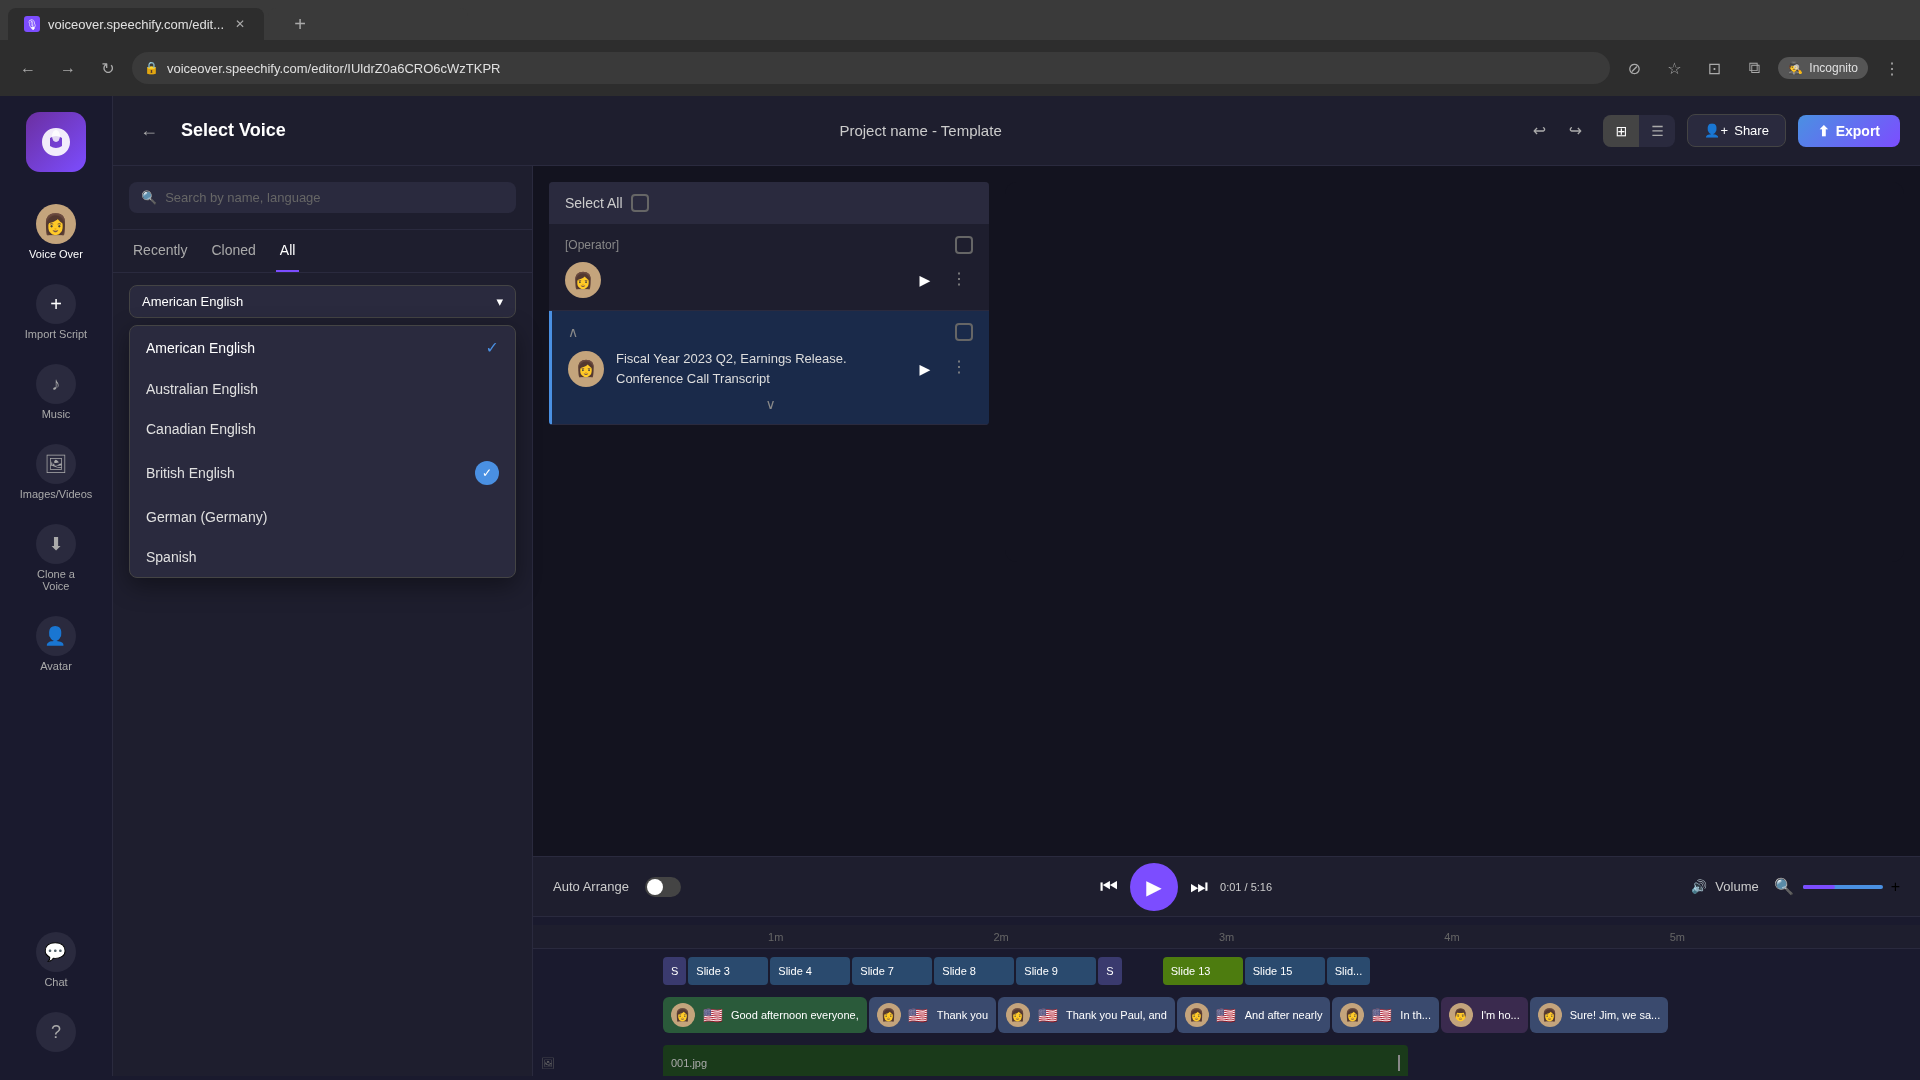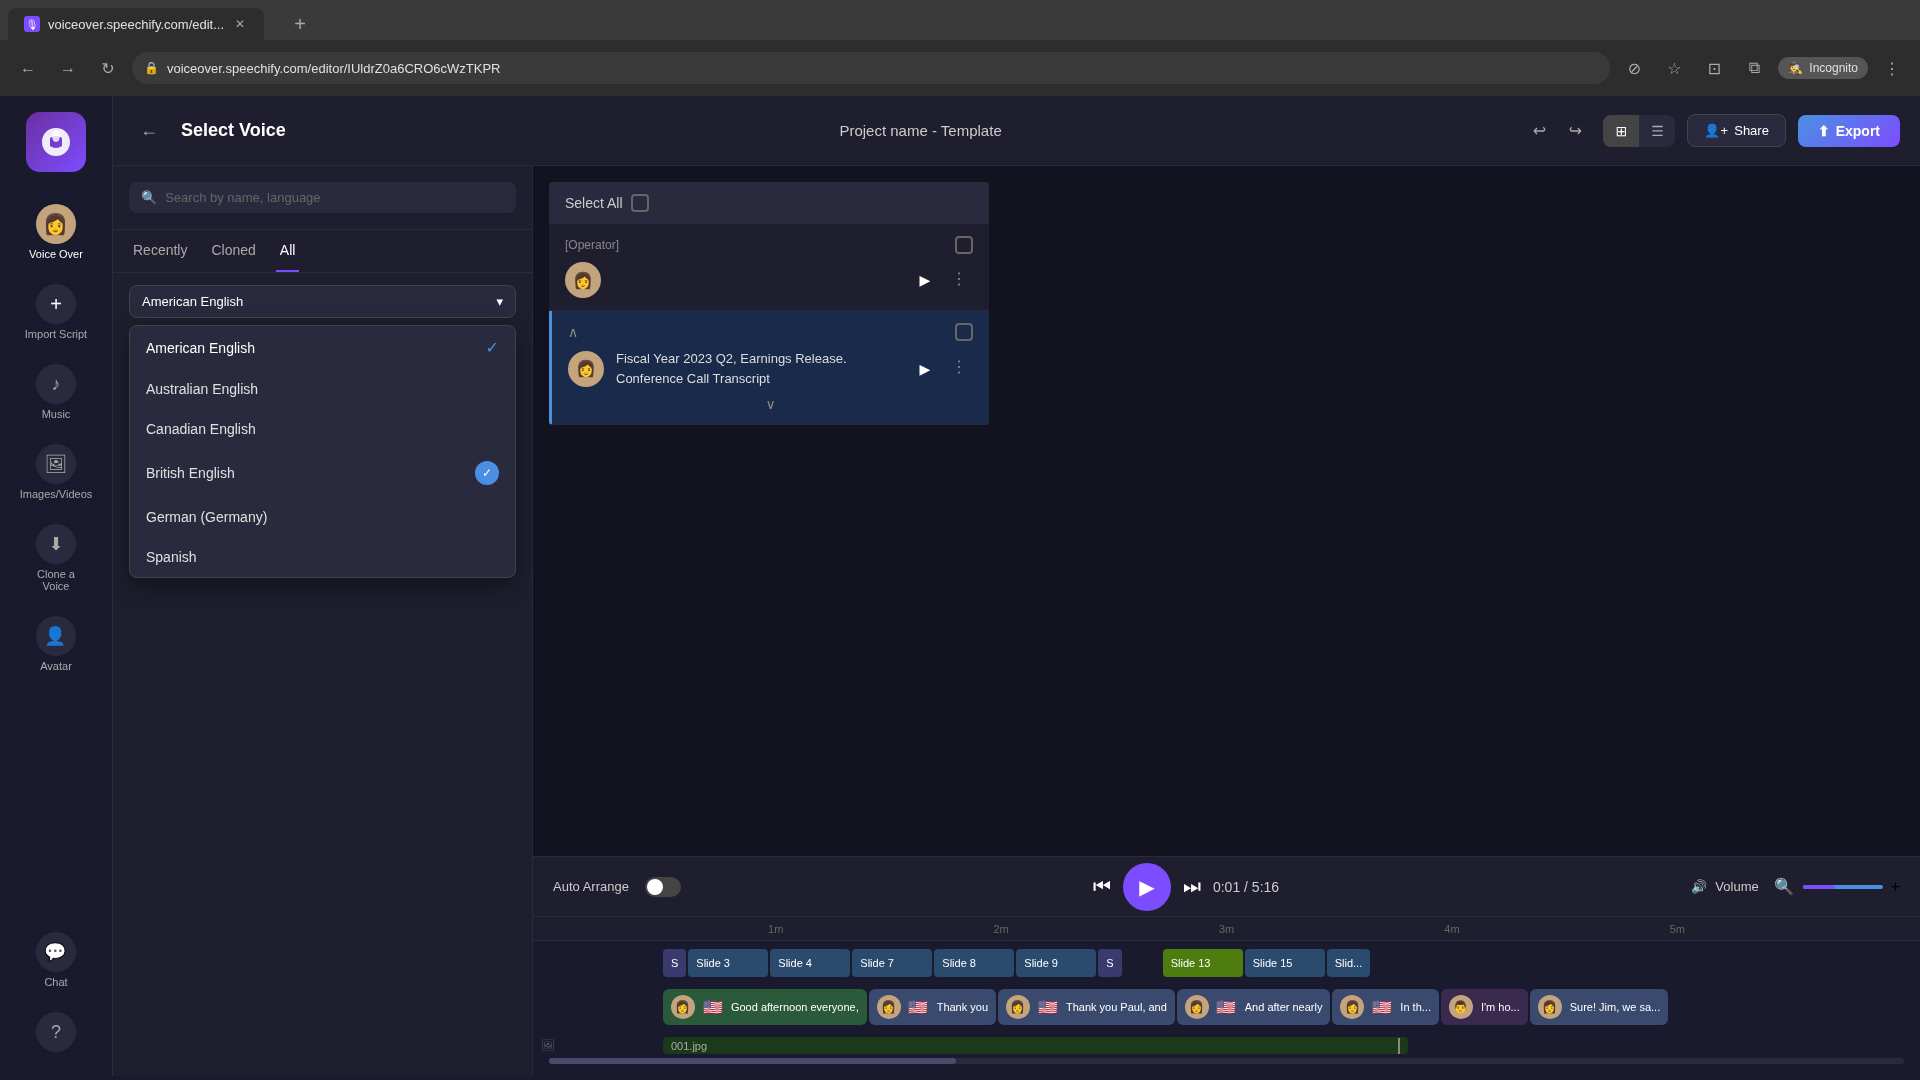--- a/index.html
+++ b/index.html
@@ -606,21 +606,21 @@
       border: none;
       border-radius: 50%;
       color: white;
       font-size: 20px;
       cursor: pointer;
       display: flex;
       align-items: center;
       justify-content: center;
     }
     .time-display {
-      font-size: 14px;
+      font-size: 11px;
       color: #ccc;
     }
     .volume-ctrl {
       display: flex;
       align-items: center;
       gap: 8px;
       color: #ccc;
       font-size: 13px;
     }
     .zoom-ctrl {
@@ -643,20 +643,21 @@
       overflow: hidden;
     }
     .timeline-ruler {
       height: 24px;
       background: #1e1e2e;
       display: flex;
       align-items: center;
       padding: 0 130px;
       gap: 0;
       border-bottom: 1px solid #2a2a3e;
+      margin-top: 8px;
     }
     .ruler-mark {
       font-size: 11px;
       color: #666;
       flex: 1;
       text-align: center;
     }
     .timeline-track {
       display: flex;
       padding: 8px 0;
@@ -1084,21 +1085,21 @@
                 <span>Sure! Jim, we sa...</span>
               </div>
             </div>
           </div>
 
           <div style="display:flex;align-items:center;margin-top:4px;">
             <div style="width:130px;padding:0 8px;font-size:11px;color:#666;display:flex;align-items:center;gap:4px;">
               <span>🖼</span>
             </div>
             <div style="flex:1;margin-right:16px;">
-              <div style="height:17px;background:#1a3a1a;border-radius:4px;display:flex;align-items:center;padding:0 8px;font-size:11px;color:#aaa;width:60%;">
+              <div style="height:36px;background:#1a3a1a;border-radius:4px;display:flex;align-items:center;padding:0 8px;font-size:11px;color:#aaa;width:60%;">
                 <span>001.jpg</span>
                 <div style="width:2px;height:16px;background:#888;margin-left:auto;"></div>
               </div>
             </div>
           </div>
 
           <div class="scrollbar-h">
             <div class="scrollbar-thumb"></div>
           </div>
         </div>

